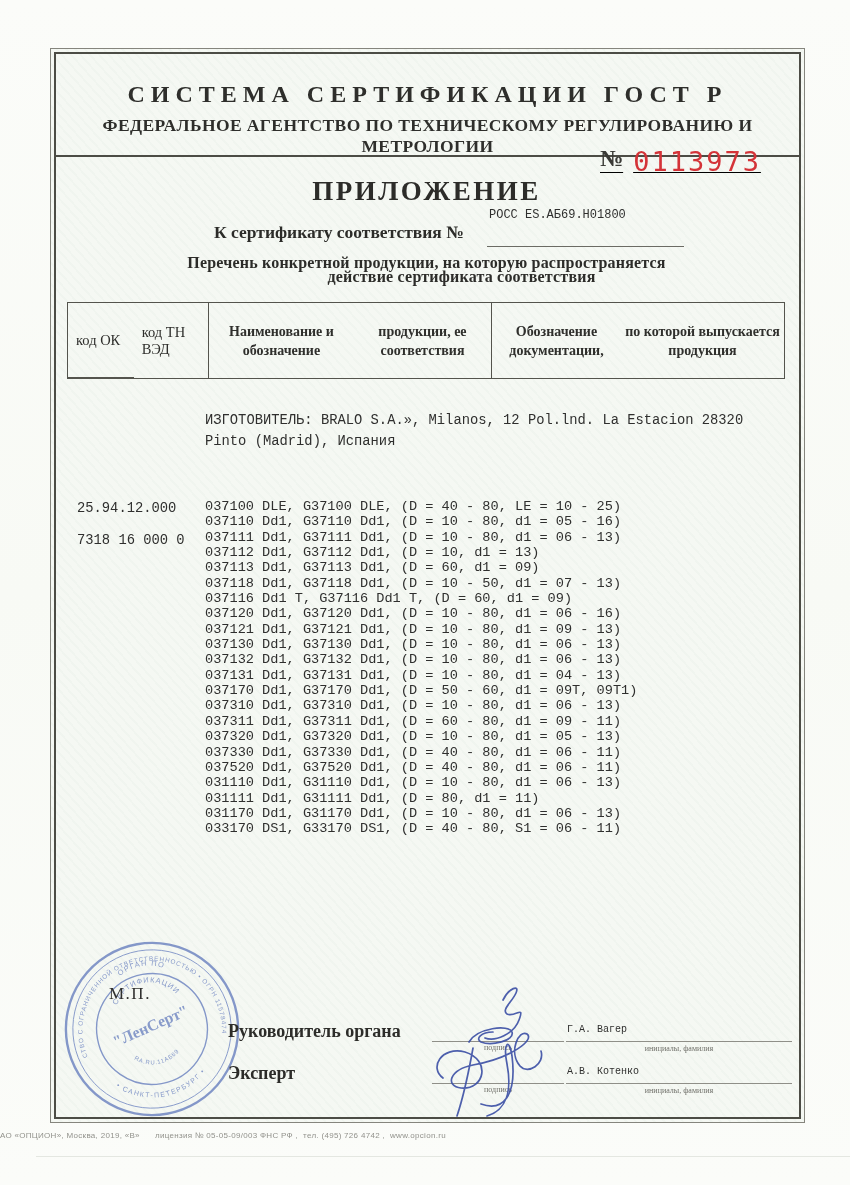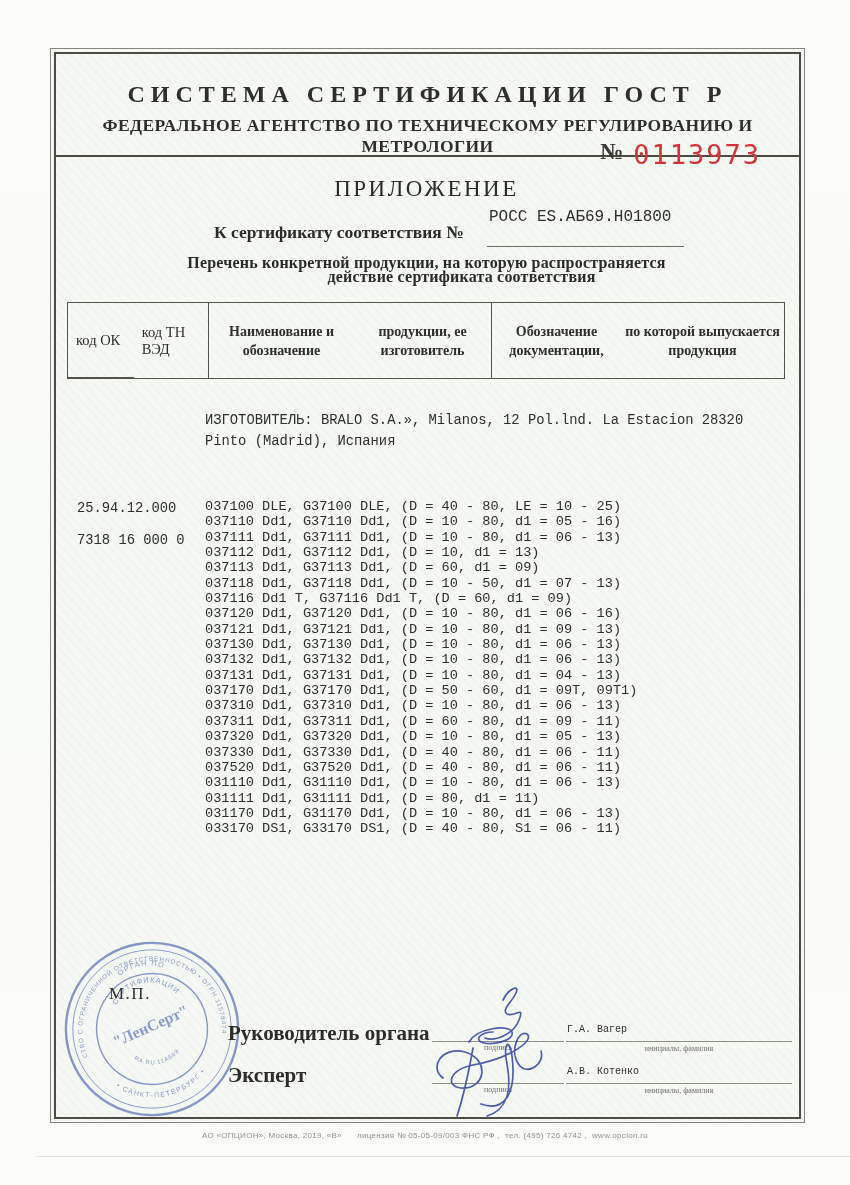--- a/index.html
+++ b/index.html
@@ -9,29 +9,29 @@
   .frame-outer{position:absolute;left:50px;top:48px;width:753px;height:1073px;
         border:1px solid #85857d;
         background:
           repeating-linear-gradient(48deg, rgba(150,185,165,0.05) 0 2px, rgba(255,255,255,0) 2px 7px),
           #f5f8f3;}
   .frame-inner{position:absolute;left:3px;top:3px;right:3px;bottom:3px;border:2px solid #4c4c45;}
   .header-box{position:absolute;left:0;right:0;top:14px;height:74px;border-bottom:2px solid #4c4c45;
         text-align:center;padding-top:13px;box-sizing:content-box;}
   .h1{font-size:24px;font-weight:bold;letter-spacing:6px;color:#2e2e2b;}
   .h2{font-size:17.5px;font-weight:bold;letter-spacing:0.4px;color:#2e2e2b;margin-top:7px;}
-  .doc-number{position:absolute;left:600px;top:139px;white-space:nowrap;}
+  .doc-number{position:absolute;left:600px;top:146px;white-space:nowrap;text-decoration:underline;}
   .doc-number .nsign{font-size:23px;font-weight:bold;color:#3a3a36;vertical-align:top;}
   .doc-number .nval{font-family:"DejaVu Sans Mono",monospace;font-size:27px;color:#d43338;
         letter-spacing:2px;margin-left:10px;}
   .title{position:absolute;left:50px;width:753px;top:176px;text-align:center;
-        font-size:23px;font-weight:normal;letter-spacing:2.5px;color:#2c2c29;}
+        font-size:27px;font-weight:bold;letter-spacing:2.5px;color:#2c2c29;}
   .cert-label{position:absolute;left:214px;top:222px;font-size:17.5px;font-weight:bold;color:#2c2c29;}
   .cert-value{position:absolute;left:489px;top:208px;width:200px;
-        font-family:"Liberation Mono","DejaVu Sans Mono",monospace;font-size:16px;color:#37373f;white-space:pre;}
+        font-family:"Liberation Mono","DejaVu Sans Mono",monospace;font-size:12px;color:#37373f;white-space:pre;}
   .cert-underline{position:absolute;left:487px;top:246px;width:197px;height:1px;background:#6b6b64;}
   .subtitle{position:absolute;left:50px;width:753px;text-align:center;
         font-size:16px;font-weight:bold;color:#2c2c29;letter-spacing:0.2px;}
   .st1{top:254px;} .st2{top:268px;padding-left:35px;}
   .ctable{position:absolute;left:67px;top:302px;width:718px;height:77px;display:flex;
         border:1px solid #54544d;color:#2f2f2c;box-sizing:border-box;}
   .ctable .c1{width:140px;border-right:1px solid #54544d;display:flex;flex-direction:row;}
   .ctable .c1a{flex:1;border-bottom:1px solid #54544d;display:flex;align-items:center;
         padding-left:8px;font-size:14.5px;}
   .ctable .c1b{flex:1.15;display:flex;align-items:center;padding-left:8px;font-size:14.5px;}
@@ -41,33 +41,33 @@
   .ctable .c3{flex:1;}
   .mono{font-family:"Liberation Mono","DejaVu Sans Mono",monospace;color:#2f2f2e;}
   .mfr{position:absolute;left:205px;top:410px;font-size:13.8px;line-height:21px;white-space:pre;}
   .code-ok{position:absolute;left:77px;top:501px;font-size:13.8px;white-space:pre;}
   .code-tnved{position:absolute;left:77px;top:533px;font-size:13.8px;white-space:pre;}
   .products{position:absolute;left:205px;top:499px;}
   .products div{height:15.35px;font-family:"Liberation Mono","DejaVu Sans Mono",monospace;
         font-size:13.6px;line-height:15.35px;color:#2f2f2e;white-space:pre;}
   .stamp{position:absolute;left:57px;top:935px;width:190px;height:188px;}
   .mp{position:absolute;left:109px;top:984px;font-size:17px;letter-spacing:1.5px;color:#30302e;}
-  .sig-label{position:absolute;left:228px;font-size:21px;font-weight:bold;color:#2c2c29;}
+  .sig-label{position:absolute;left:228px;font-size:18px;font-weight:bold;color:#2c2c29;}
   .sl1{top:1021px;} .sl2{top:1063px;}
   .sig-line{position:absolute;height:1px;background:#8f8f88;}
   .ln1a{left:432px;top:1041px;width:132px;} .ln1b{left:566px;top:1041px;width:226px;}
   .ln2a{left:432px;top:1083px;width:132px;} .ln2b{left:566px;top:1083px;width:226px;}
   .sig-name{position:absolute;left:567px;font-family:"Liberation Mono","DejaVu Sans Mono",monospace;
         font-size:10px;color:#2f2f2e;white-space:pre;}
   .nm1{top:1024px;} .nm2{top:1066px;}
   .caption{position:absolute;font-size:8px;color:#6f6f69;text-align:center;}
   .cp1a{left:432px;width:132px;top:1043px;} .cp1b{left:566px;width:226px;top:1044px;}
   .cp2a{left:432px;width:132px;top:1085px;} .cp2b{left:566px;width:226px;top:1086px;}
   .sig-overlay{position:absolute;left:415px;top:980px;width:175px;height:140px;}
-  .footer{position:absolute;left:0;width:850px;top:1131px;text-align:center;
+  .footer{position:absolute;left:0;width:850px;top:1131px;
         font-family:"Liberation Sans",sans-serif;font-size:8px;color:#92928c;
         letter-spacing:0.3px;white-space:pre;}
   .edge-line{position:absolute;left:36px;width:814px;top:1156px;height:1px;background:#e4e7e1;}
 </style>
 </head>
 <body>
 
 <div class="page">
 
   <div class="frame-outer">
@@ -92,21 +92,21 @@
   <div class="subtitle st1">Перечень конкретной продукции,  на которую распространяется</div>
   <div class="subtitle st2">действие сертификата соответствия</div>
 
   <div class="ctable">
     <div class="c1">
       <div class="c1a">код ОК</div>
       <div class="c1b">код ТН ВЭД</div>
     </div>
     <div class="c2">
       <div>Наименование и обозначение</div>
-      <div>продукции, ее изготовитель</div>
+      <div>продукции, ее соответствия</div>
     </div>
     <div class="c3">
       <div>Обозначение документации,</div>
       <div>по которой выпускается продукция</div>
     </div>
   </div>
 
   <div class="mfr mono"><span>ИЗГОТОВИТЕЛЬ: BRALO S.A.», Milanos, 12 Pol.lnd. La Estacion 28320</span><br><span>Pinto (Madrid), Испания</span></div>
 
   <div class="code-ok mono">25.94.12.000</div>

